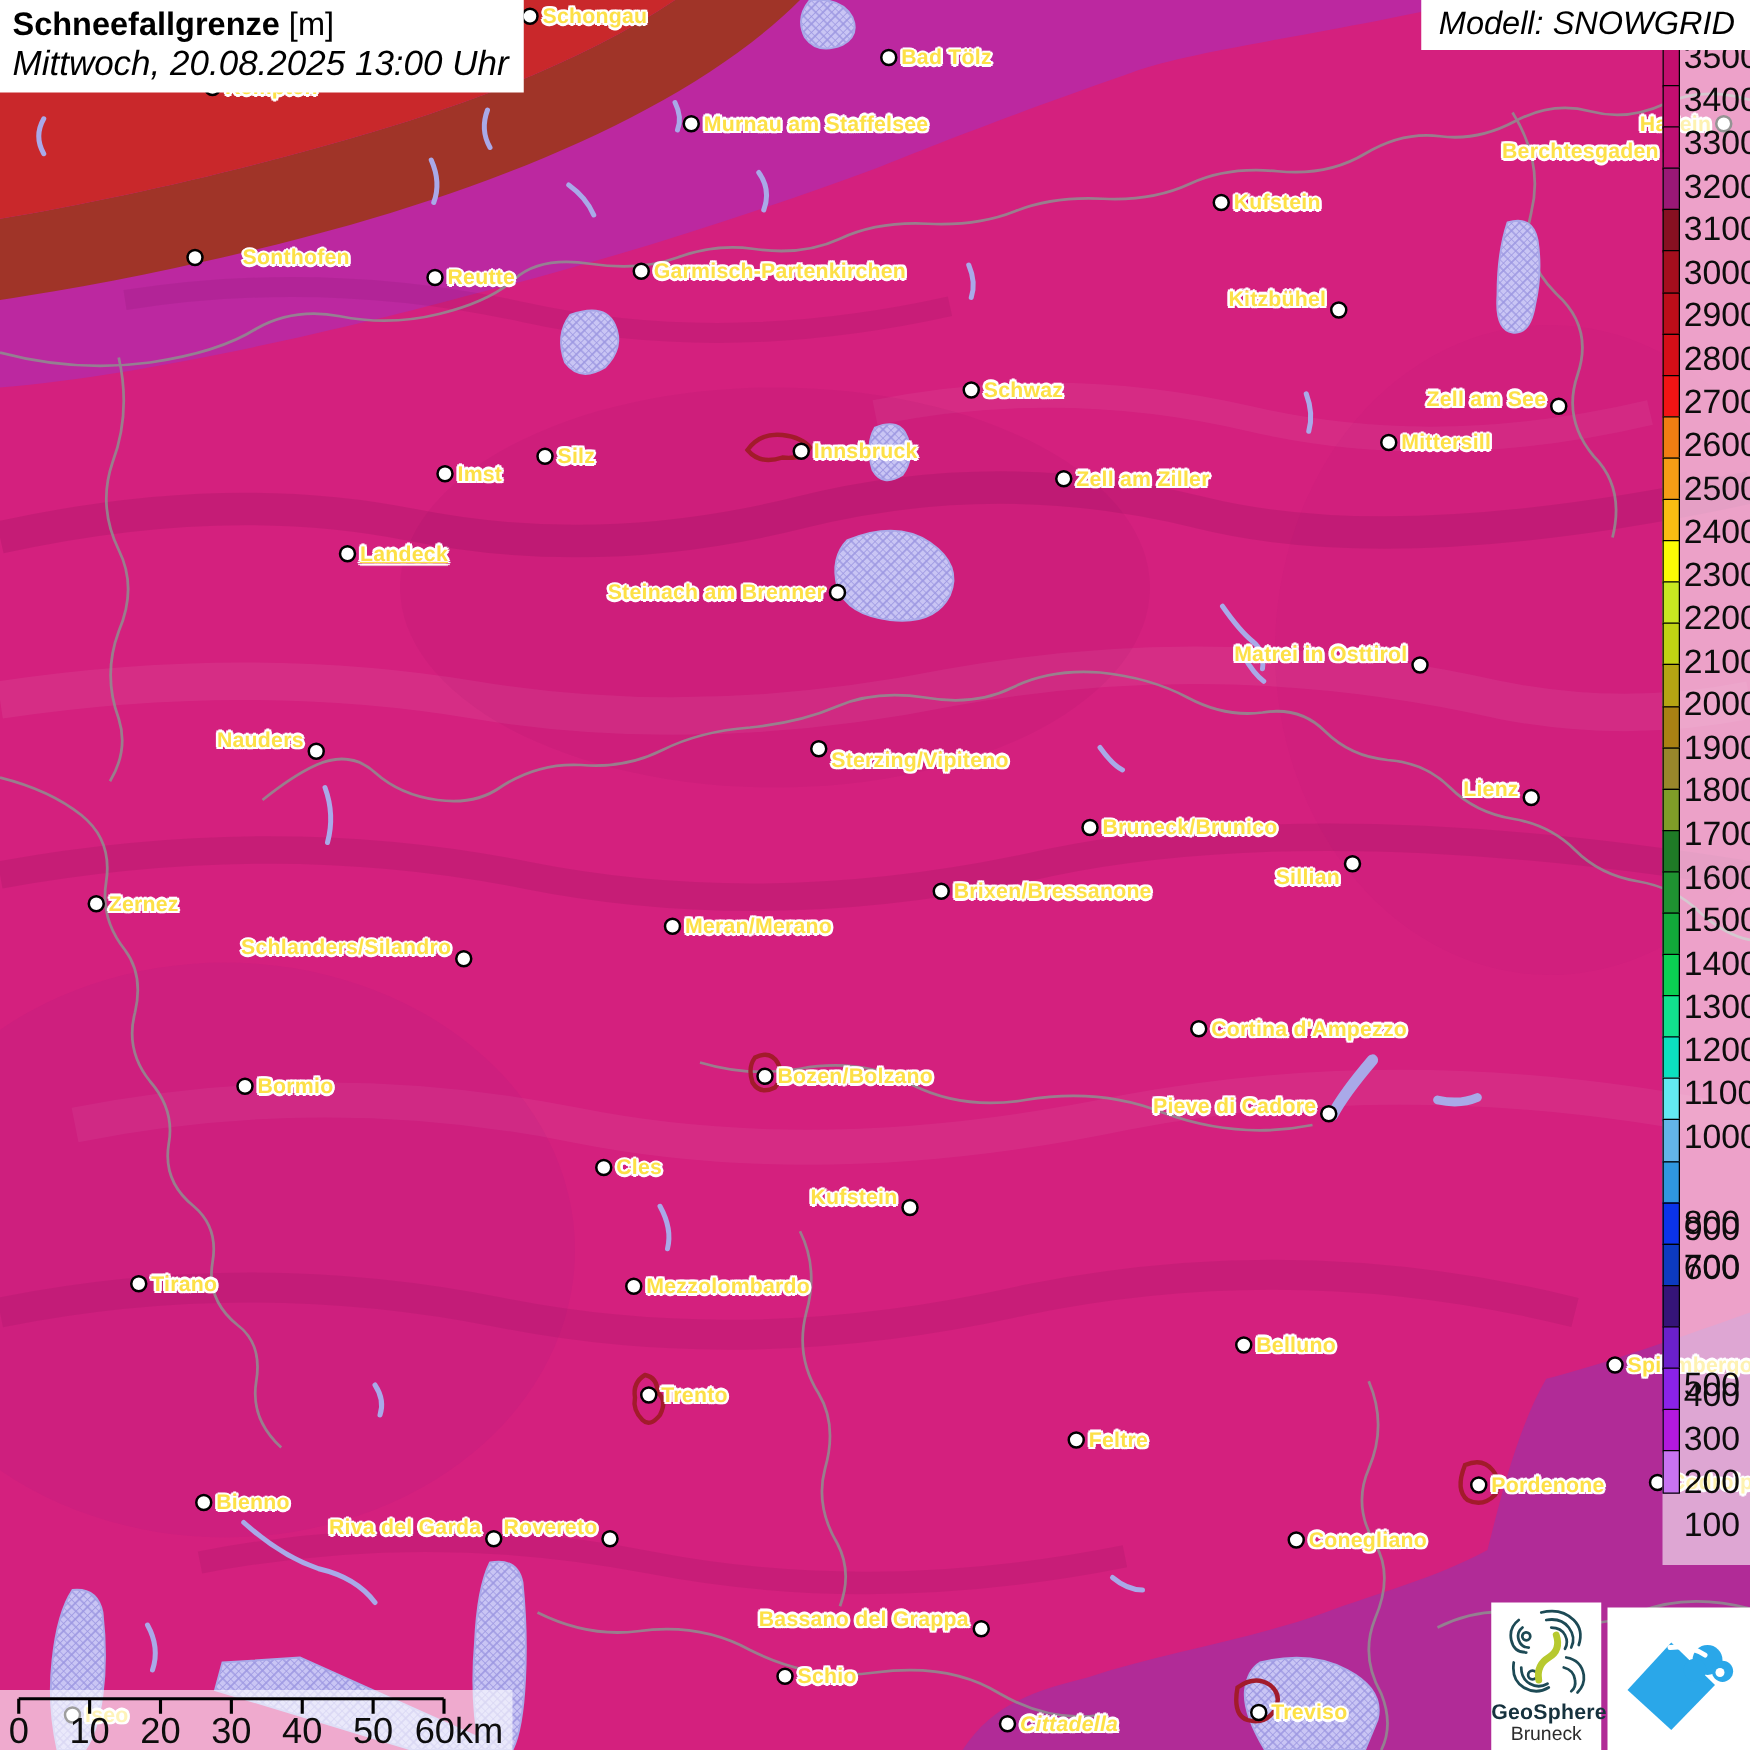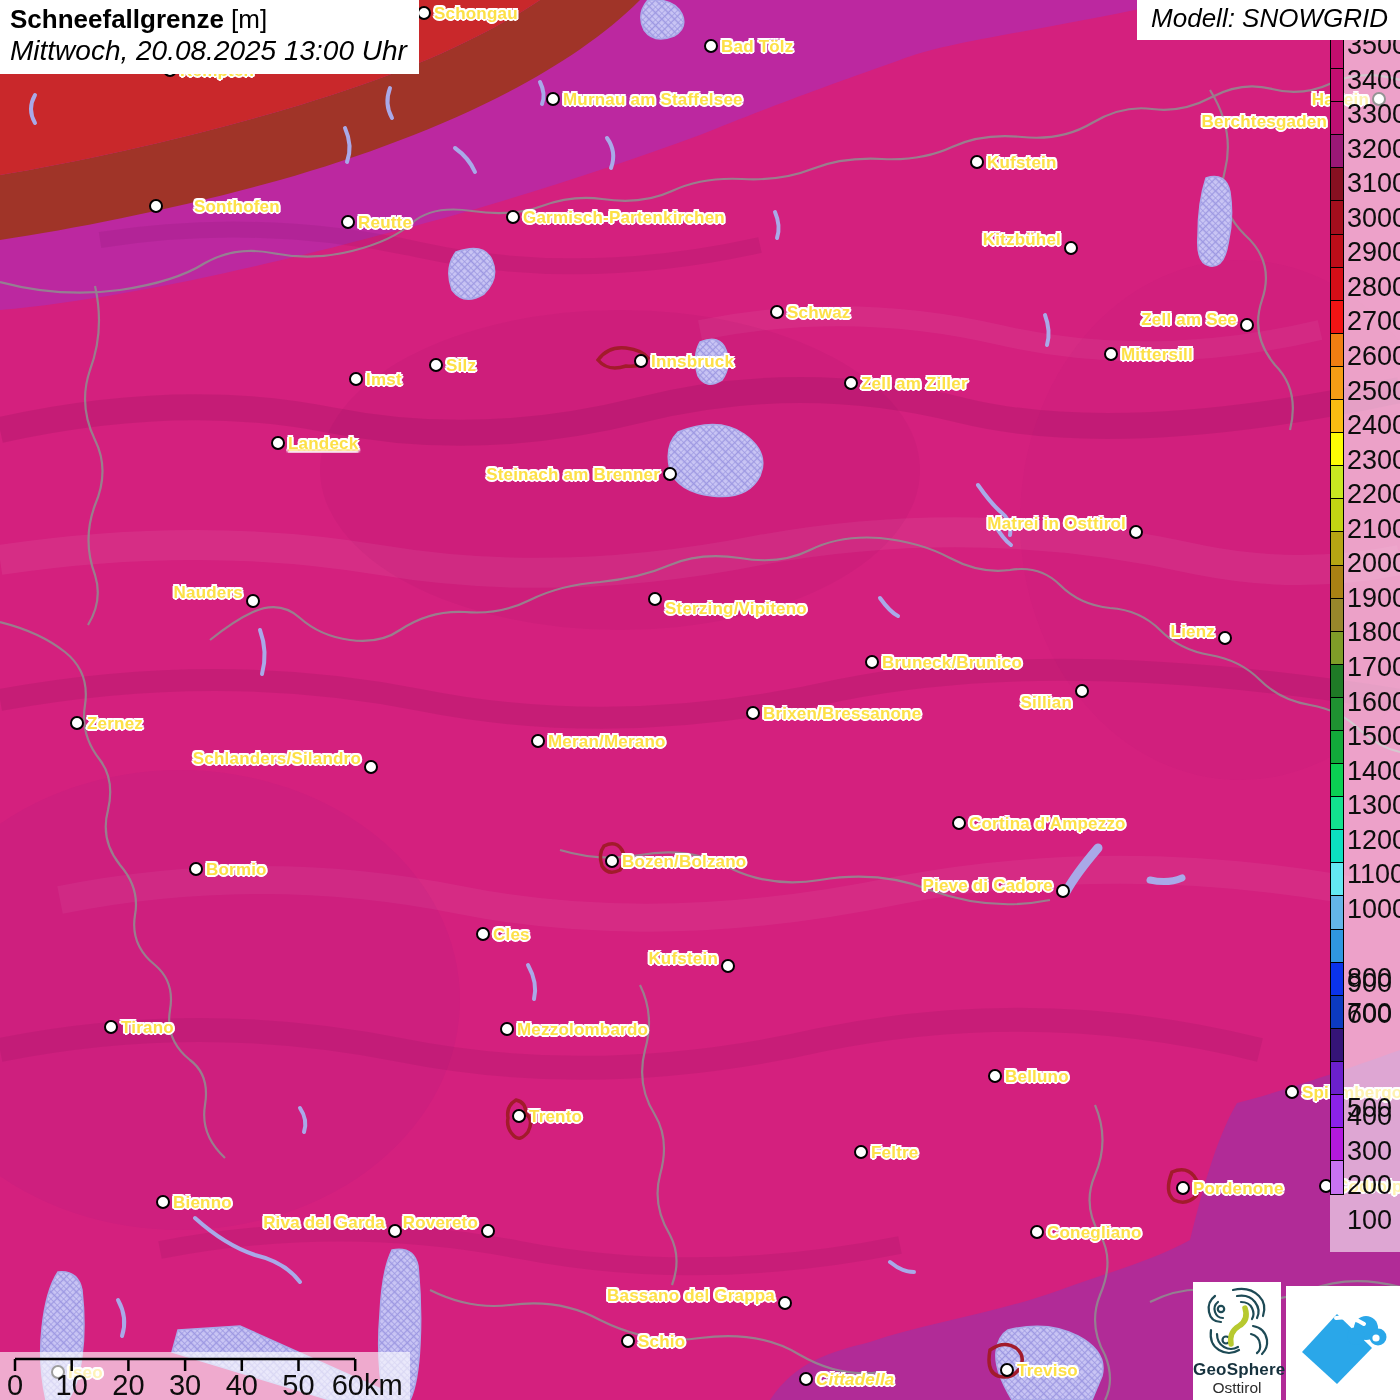--- a/index.html
+++ b/index.html
@@ -471,21 +471,21 @@
         <path d="M48,20 q8,0 11,6 q3,6 0,11"></path>
         <path d="M18,48 q-2,14 8,20 q10,6 20,0"></path>
         <path d="M24,52 q0,9 7,13 q7,4 14,0"></path>
         <circle cx="33" cy="58" r="3.5"></circle>
         <path d="M60,44 q12,2 14,14 q1,8 -5,14"></path>
         <path d="M58,52 q8,2 9,10 q1,6 -3,9"></path>
       </g>
       <path d="M52,26 q4,12 -6,18 q-10,6 -8,18" fill="none" stroke="#b7c92f" stroke-width="5.5" stroke-linecap="round"></path>
     </svg>
     <div class="geo-name">GeoSphere</div>
-    <div class="geo-sub">Osttirol</div>
+    <div class="geo-sub">Bruneck</div>
   </div>
 
   <div id="logo-blue">
     <svg width="114" height="114" viewBox="0 0 114 114">
       <g fill="#2aa7e9">
         <path d="M16,66 L51,28 L86,62 L51,98 Z"></path>
         <circle cx="80" cy="42" r="12"></circle>
         <circle cx="92" cy="51" r="8.5"></circle>
         <circle cx="70" cy="50" r="9"></circle>
       </g>

